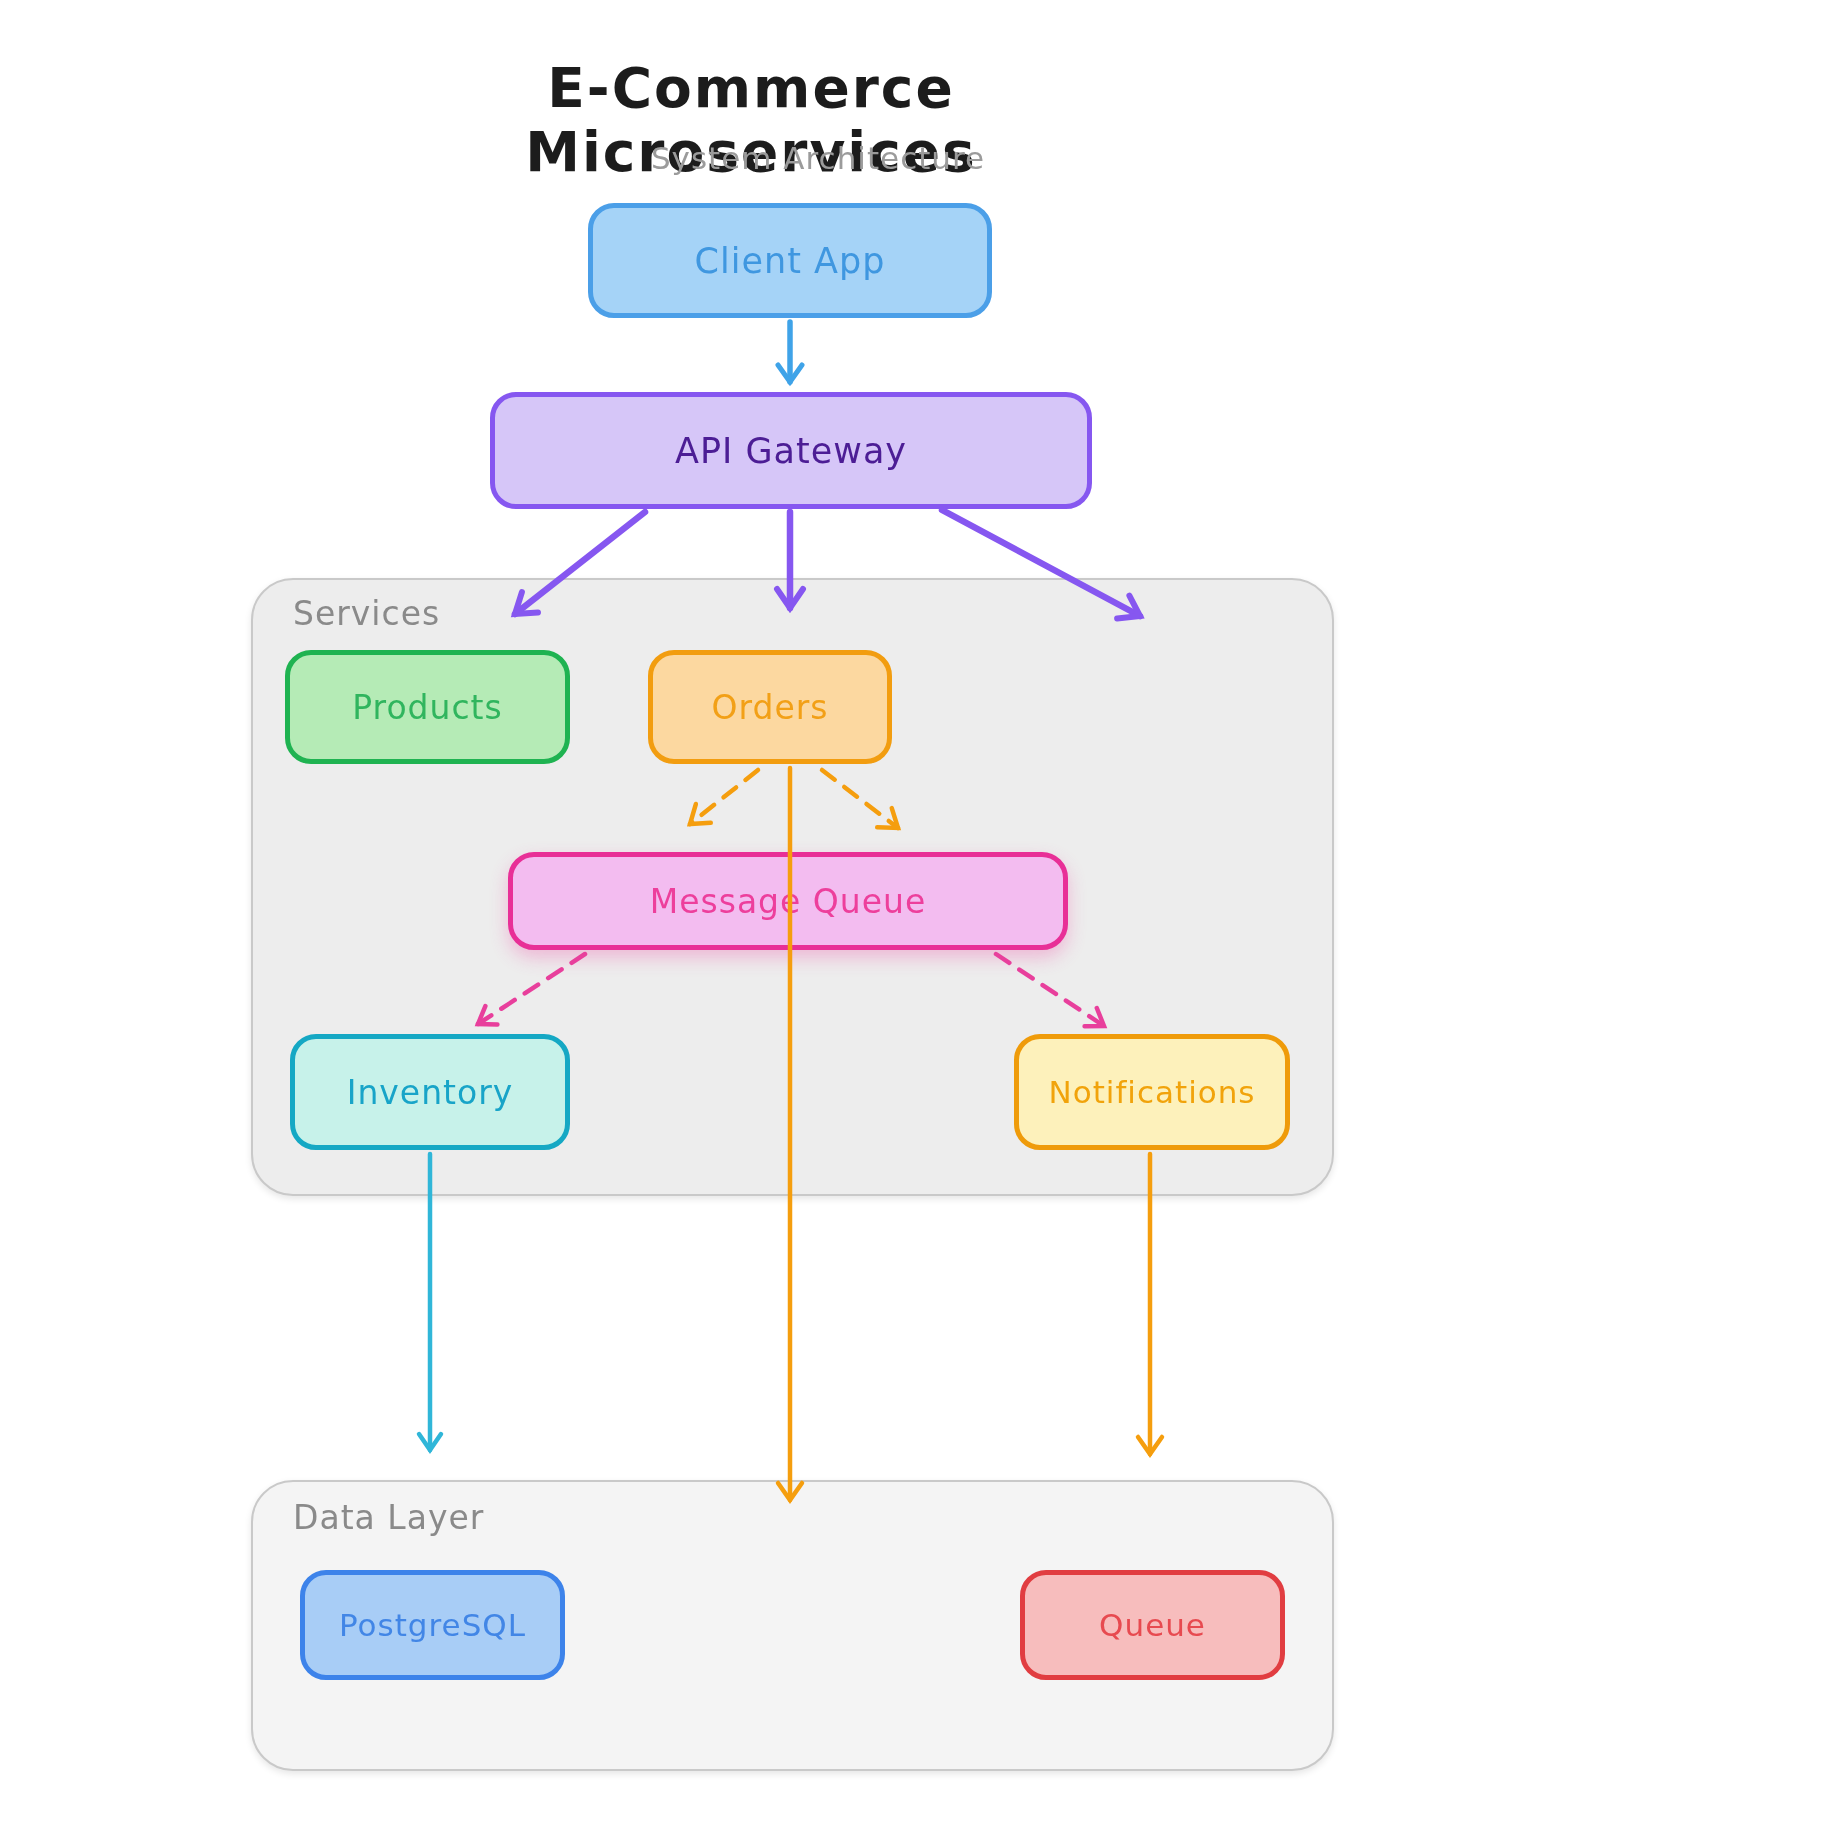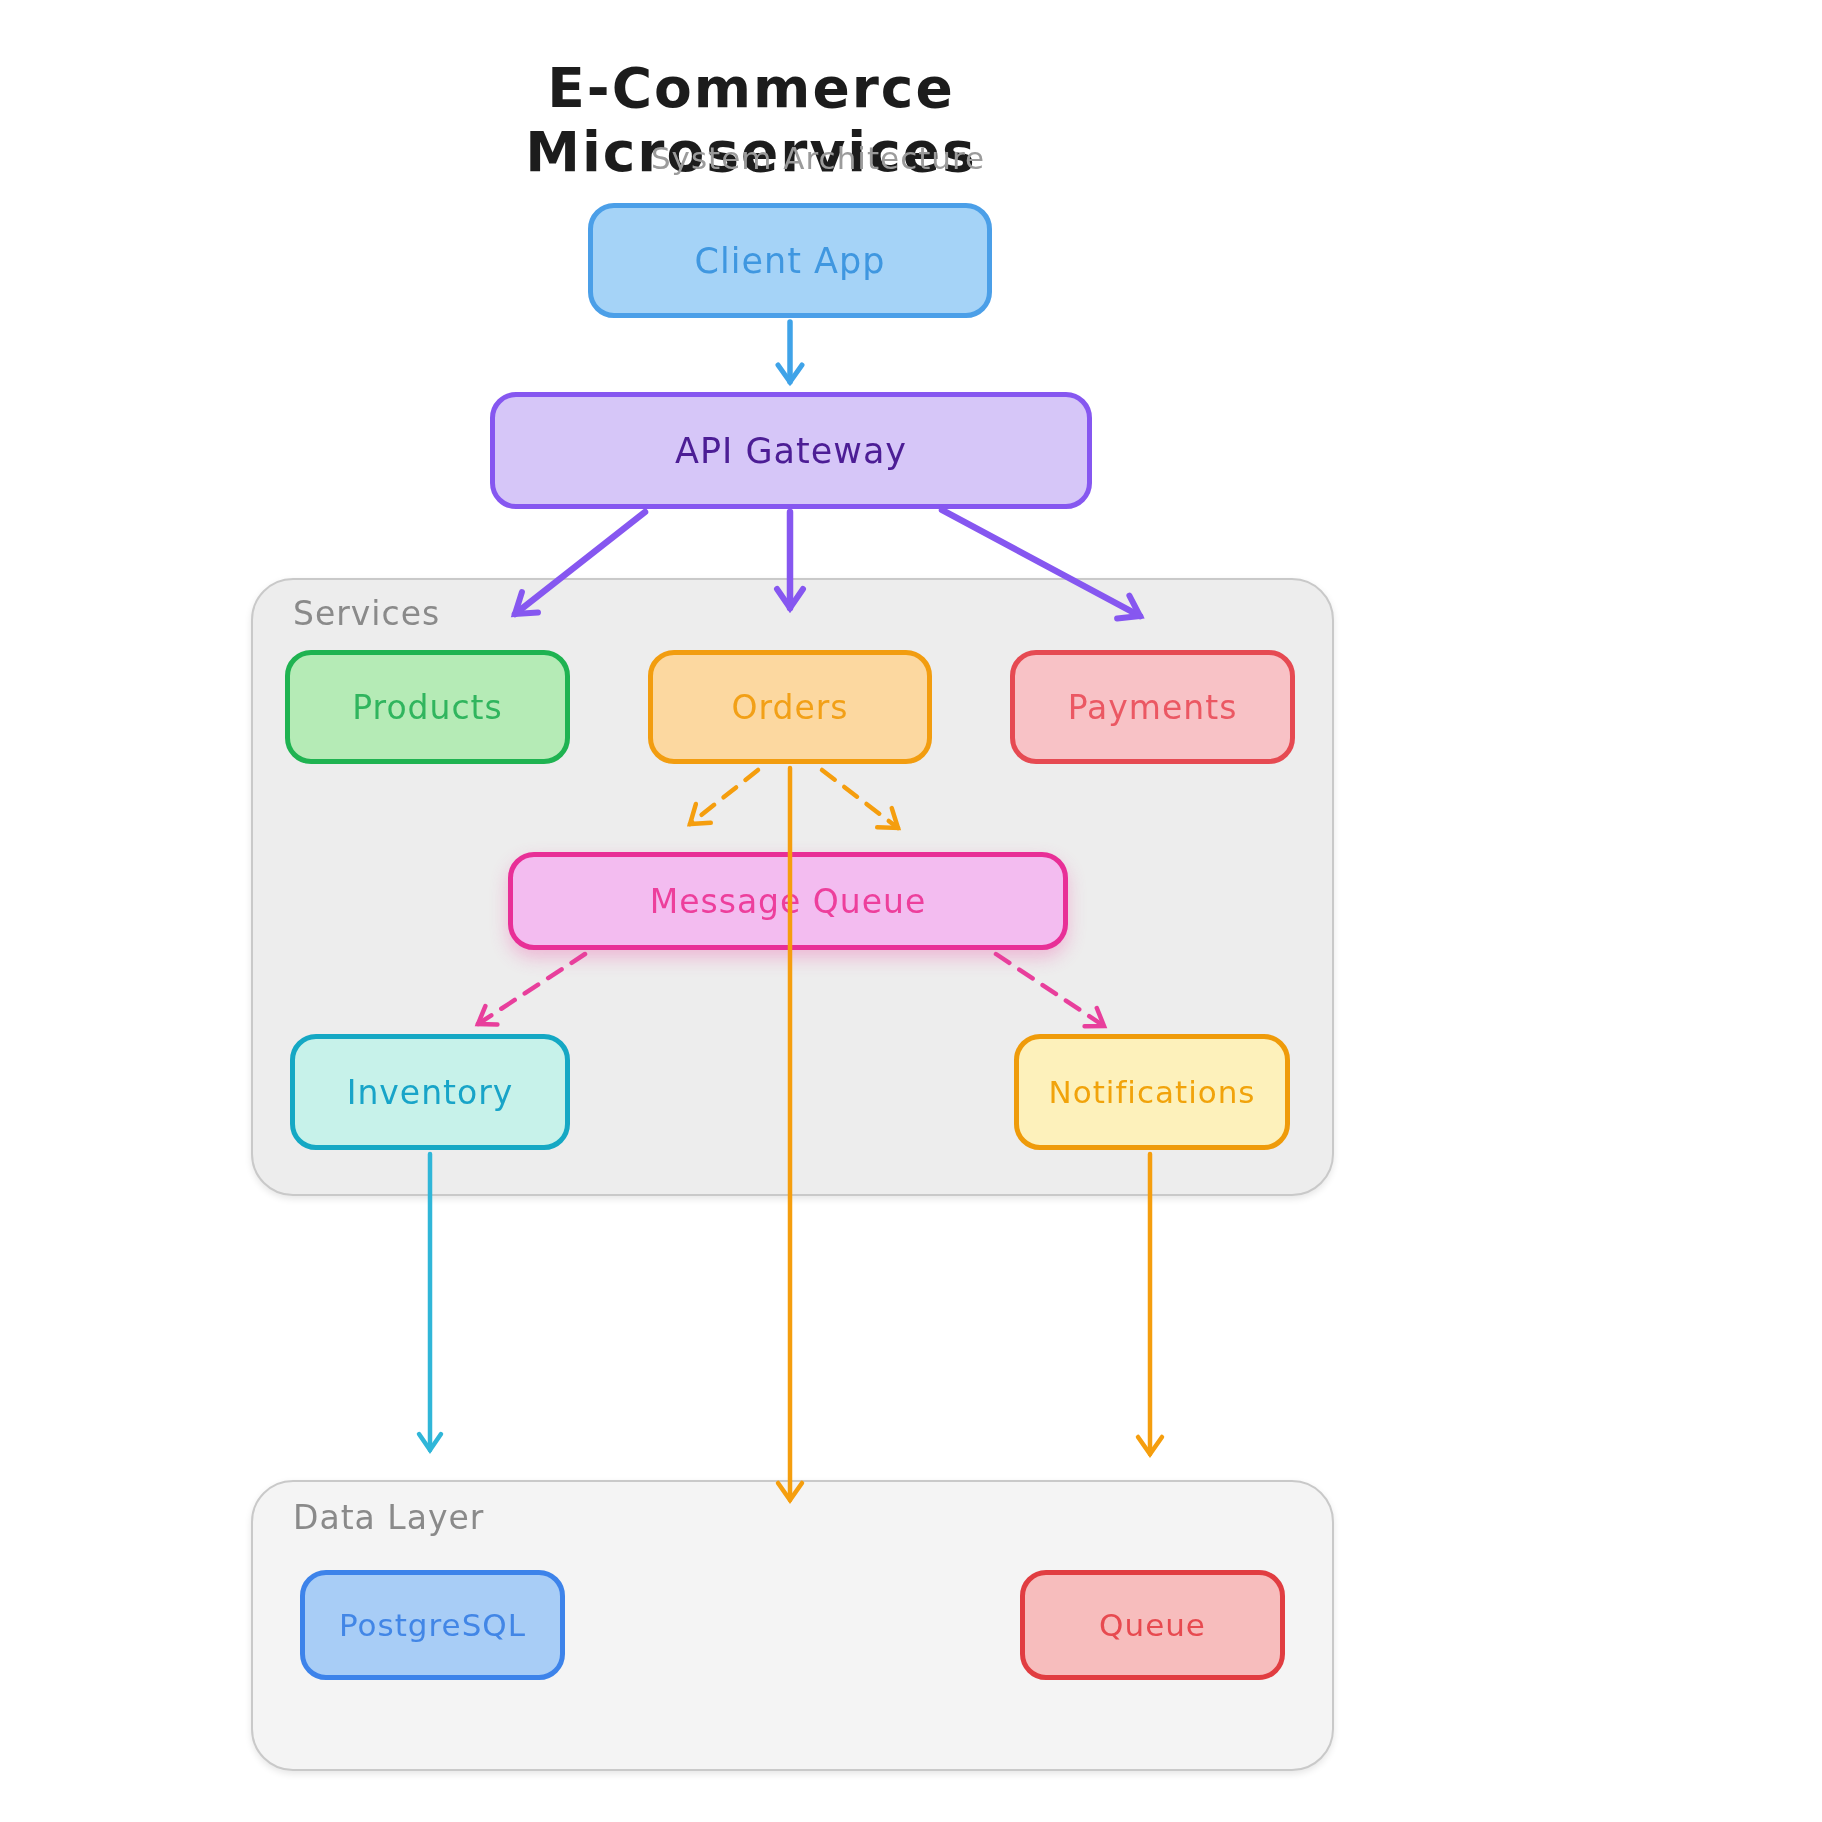--- a/index.html
+++ b/index.html
@@ -28,21 +28,21 @@
   .group-label-services{left:40px;top:14px;}
   .group-label-data{left:40px;top:16px;}
   .node{
     position:absolute;border-style:solid;border-width:5px;border-radius:26px;
     display:flex;align-items:center;justify-content:center;
     font-size:33px;letter-spacing:1px;box-sizing:border-box;
   }
   .n-client{left:588px;top:181px;width:404px;height:115px;font-size:35px;}
   .n-gateway{left:490px;top:370px;width:602px;height:117px;font-size:35px;}
   .n-products{left:285px;top:628px;width:285px;height:114px;}
-  .n-orders{left:648px;top:628px;width:284px;height:114px;}
+  .n-orders{left:648px;top:628px;width:244px;height:114px;}
   .n-payments{left:1010px;top:628px;width:285px;height:114px;}
   .n-queue{left:508px;top:830px;width:560px;height:98px;box-shadow:0 8px 18px rgba(238,63,158,0.30);}
   .n-inventory{left:290px;top:1012px;width:280px;height:116px;}
   .n-notifications{left:1014px;top:1012px;width:276px;height:116px;font-size:31px;}
   .n-postgres{left:300px;top:1548px;width:265px;height:110px;font-size:31px;}
   .n-mongo{left:655px;top:1548px;width:265px;height:110px;font-size:31px;}
   .n-redis{left:1020px;top:1548px;width:265px;height:110px;font-size:31px;}
   svg.edges{position:absolute;left:0;top:0;pointer-events:none;}
 </style>
 </head>
@@ -64,23 +64,20 @@
     <span>Client App</span>
   </div>
   <div class="node n-gateway" style="background: rgb(214, 198, 248); border-color: rgb(134, 87, 240); color: #4c1d95;">
     <span>API Gateway</span>
   </div>
   <div class="node n-products" style="background: rgb(181, 235, 182); border-color: rgb(31, 179, 81); color: rgb(48, 181, 94);">
     <span>Products</span>
   </div>
   <div class="node n-orders" style="background: rgb(252, 216, 160); border-color: rgb(242, 157, 16); color: rgb(242, 160, 23);">
     <span>Orders</span>
-  </div>
-  <div class="node n-payments" style="background: rgb(248, 194, 198); border-color: rgb(230, 74, 82); color: rgb(235, 88, 99);">
-    <span>Payments</span>
   </div>
   <div class="node n-queue" style="background: rgb(243, 188, 240); border-color: rgb(232, 47, 151); color: rgb(237, 63, 156);">
     <span>Message Queue</span>
   </div>
   <div class="node n-inventory" style="background: rgb(199, 242, 234); border-color: rgb(21, 168, 196); color: rgb(24, 164, 200);">
     <span>Inventory</span>
   </div>
   <div class="node n-notifications" style="background: rgb(253, 241, 187); border-color: rgb(239, 155, 10); color: rgb(241, 163, 11);">
     <span>Notifications</span>
   </div>

